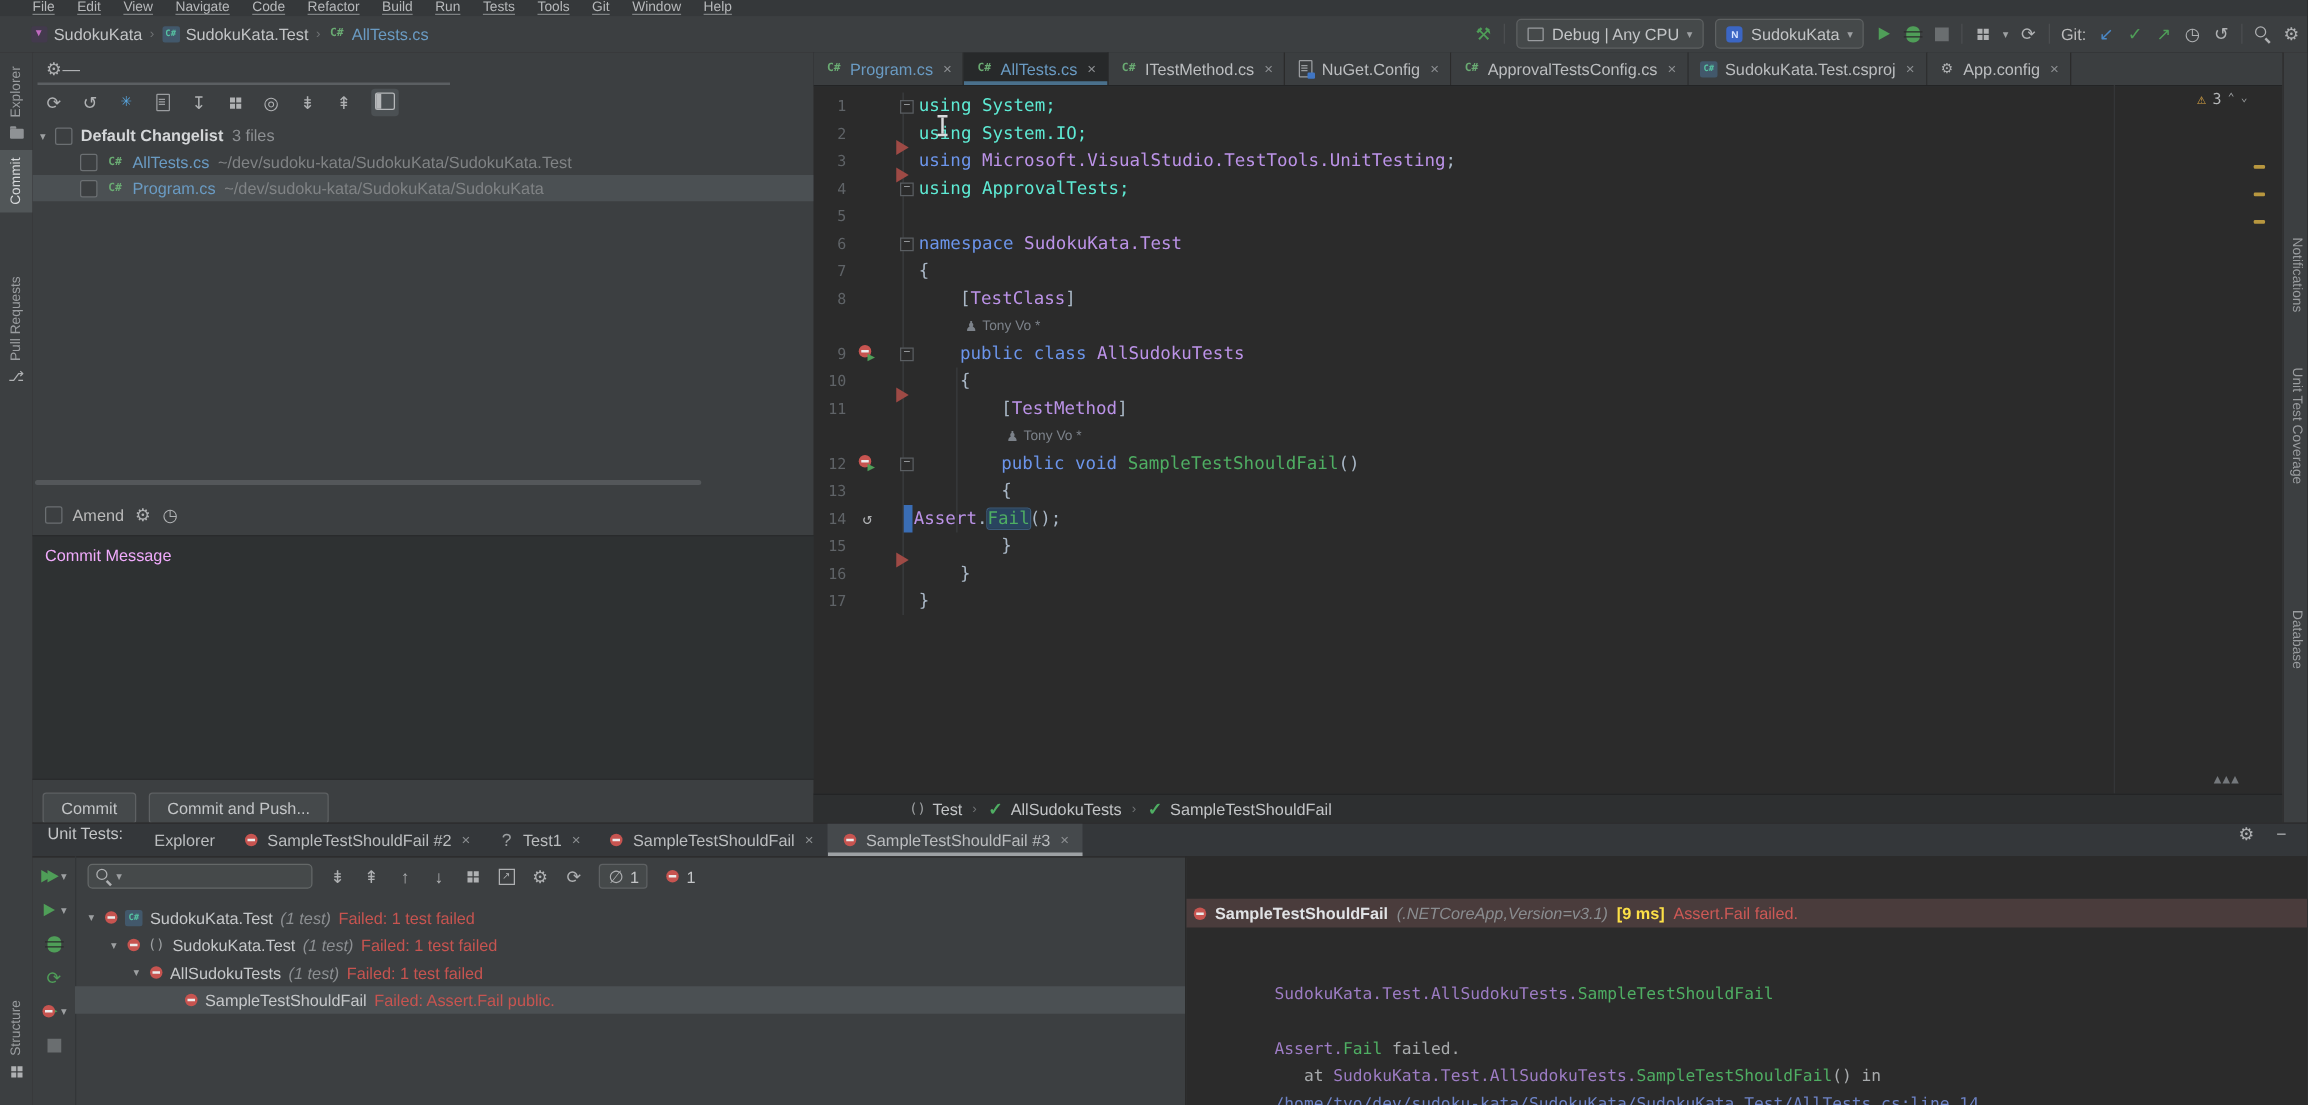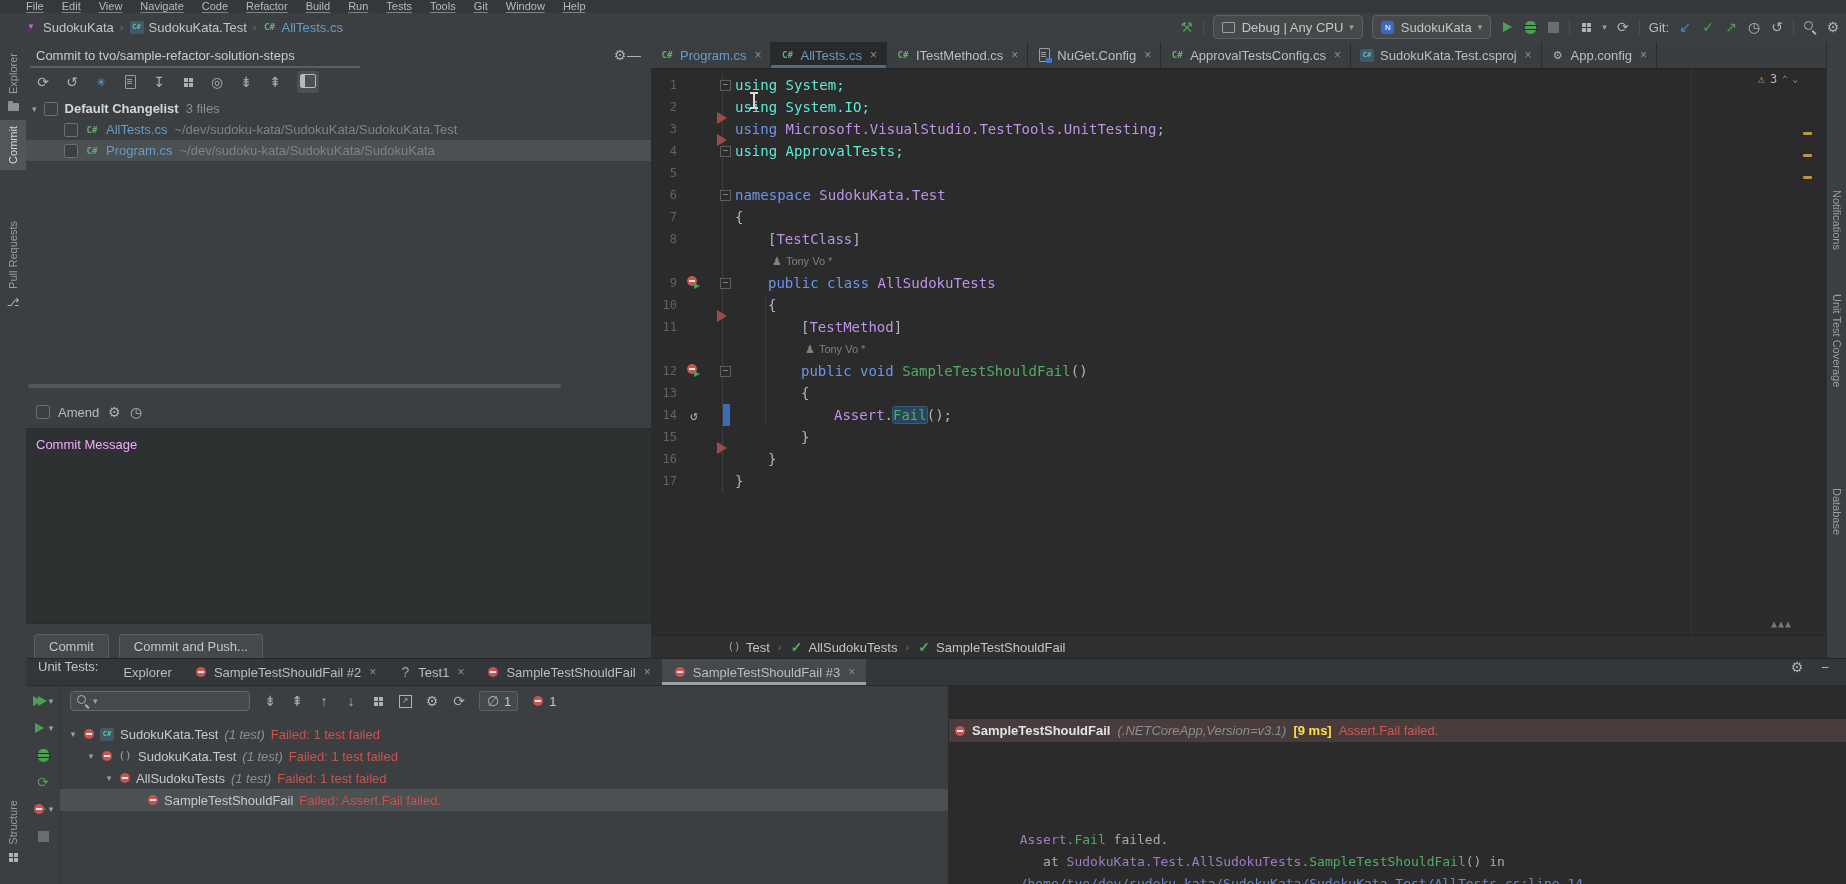--- a/index.html
+++ b/index.html
@@ -261,21 +261,20 @@
       <div class="stripe-label" style="top: 752px; padding: 6px 0px;">
         <span class="vtxt-left">Structure</span>
         <span class="ic">
           <span class="grid4"></span>
         </span>
       </div>
     </div>
 
   <div id="commit-panel">
     <div id="cp-header">
-      <span id="cp-title">Commit to tvo/sample-refactor-solution-steps</span>
       <span class="ic">⚙</span>
       <span class="ic">—</span>
       <div id="cp-header-underline"></div>
     </div>
     <div id="cp-toolbar">
         <span class="ic">⟳</span>
         <span class="ic">↺</span>
         <span class="ic" style="color: rgb(88, 166, 224); font-size: 11px;">✳</span>
         <span class="ic">
           <span class="page-icon"></span>
@@ -500,21 +499,21 @@
             <span class="codetxt" style="padding-left: 70px;"><span class="tk-pun">{</span></span>
           </div>
           <div class="code-row">
             <span class="ln">14</span>
             <span class="gut">
               <span style="color: rgb(175, 177, 179); font-size: 13px;">↺</span>
             </span>
             <span class="markc">
               <span class="change-bar"></span>
             </span>
-            <span class="codetxt" style="padding-left: 103px;"><span class="tk-type">Assert</span><span class="tk-pun">.</span><span class="tk-mth tk-hl">Fail</span><span class="tk-pun">();</span></span>
+            <span class="codetxt" style=""><span class="tk-type">Assert</span><span class="tk-pun">.</span><span class="tk-mth tk-hl">Fail</span><span class="tk-pun">();</span></span>
           </div>
           <div class="code-row">
             <span class="ln">15</span>
             <span class="gut"></span>
             <span class="markc"></span>
             <span class="codetxt" style="padding-left: 70px;"><span class="tk-pun">}</span></span>
           </div>
           <div class="code-row">
             <span class="ln">16</span>
             <span class="gut"></span>
@@ -697,32 +696,35 @@
           <span class="tree-chev">▾</span>
           <span class="dot-failed sm"></span>
           <span class="t-name">AllSudokuTests</span>
           <span class="t-meta">(1 test)</span>
           <span class="t-status">Failed: 1 test failed</span>
         </div>
         <div class="tree-row selected" style="padding-left: 72px;">
           <span class="tree-chev"></span>
           <span class="dot-failed sm"></span>
           <span class="t-name">SampleTestShouldFail</span>
-          <span class="t-status">Failed: Assert.Fail failed.</span>
+          <span class="t-status">Failed: Assert.Fail public.</span>
         </div>
       </div>
     <div id="ut-split"></div>
     <div id="ut-output">
       <div id="out-header">
         <span class="dot-failed sm"></span>
         <span id="out-title">SampleTestShouldFail</span>
         <span id="out-framework">(.NETCoreApp,Version=v3.1)</span>
         <span id="out-duration">[9 ms]</span>
         <span id="out-status">Assert.Fail failed.</span>
       </div>
+      <div class="out-line mono" style="top:88px">
+        <span class="o-ns">SudokuKata.Test.AllSudokuTests.</span><span class="o-mth">SampleTestShouldFail</span>
+      </div>
       <div class="out-line mono" style="top:132px">
         <span class="o-ns">Assert.</span><span class="o-mth">Fail</span><span class="o-dim"> failed.</span>
       </div>
       <div class="out-line mono" style="top:154px">
         <span class="o-dim">   at </span><span class="o-ns">SudokuKata.Test.AllSudokuTests.</span><span class="o-mth">SampleTestShouldFail</span><span class="o-dim">()</span><span class="o-dim"> in</span>
       </div>
       <div class="out-line mono" style="top:176px">
         <span id="out-link">/home/tvo/dev/sudoku-kata/SudokuKata/SudokuKata.Test/AllTests.cs:line 14</span>
       </div>
     </div>

